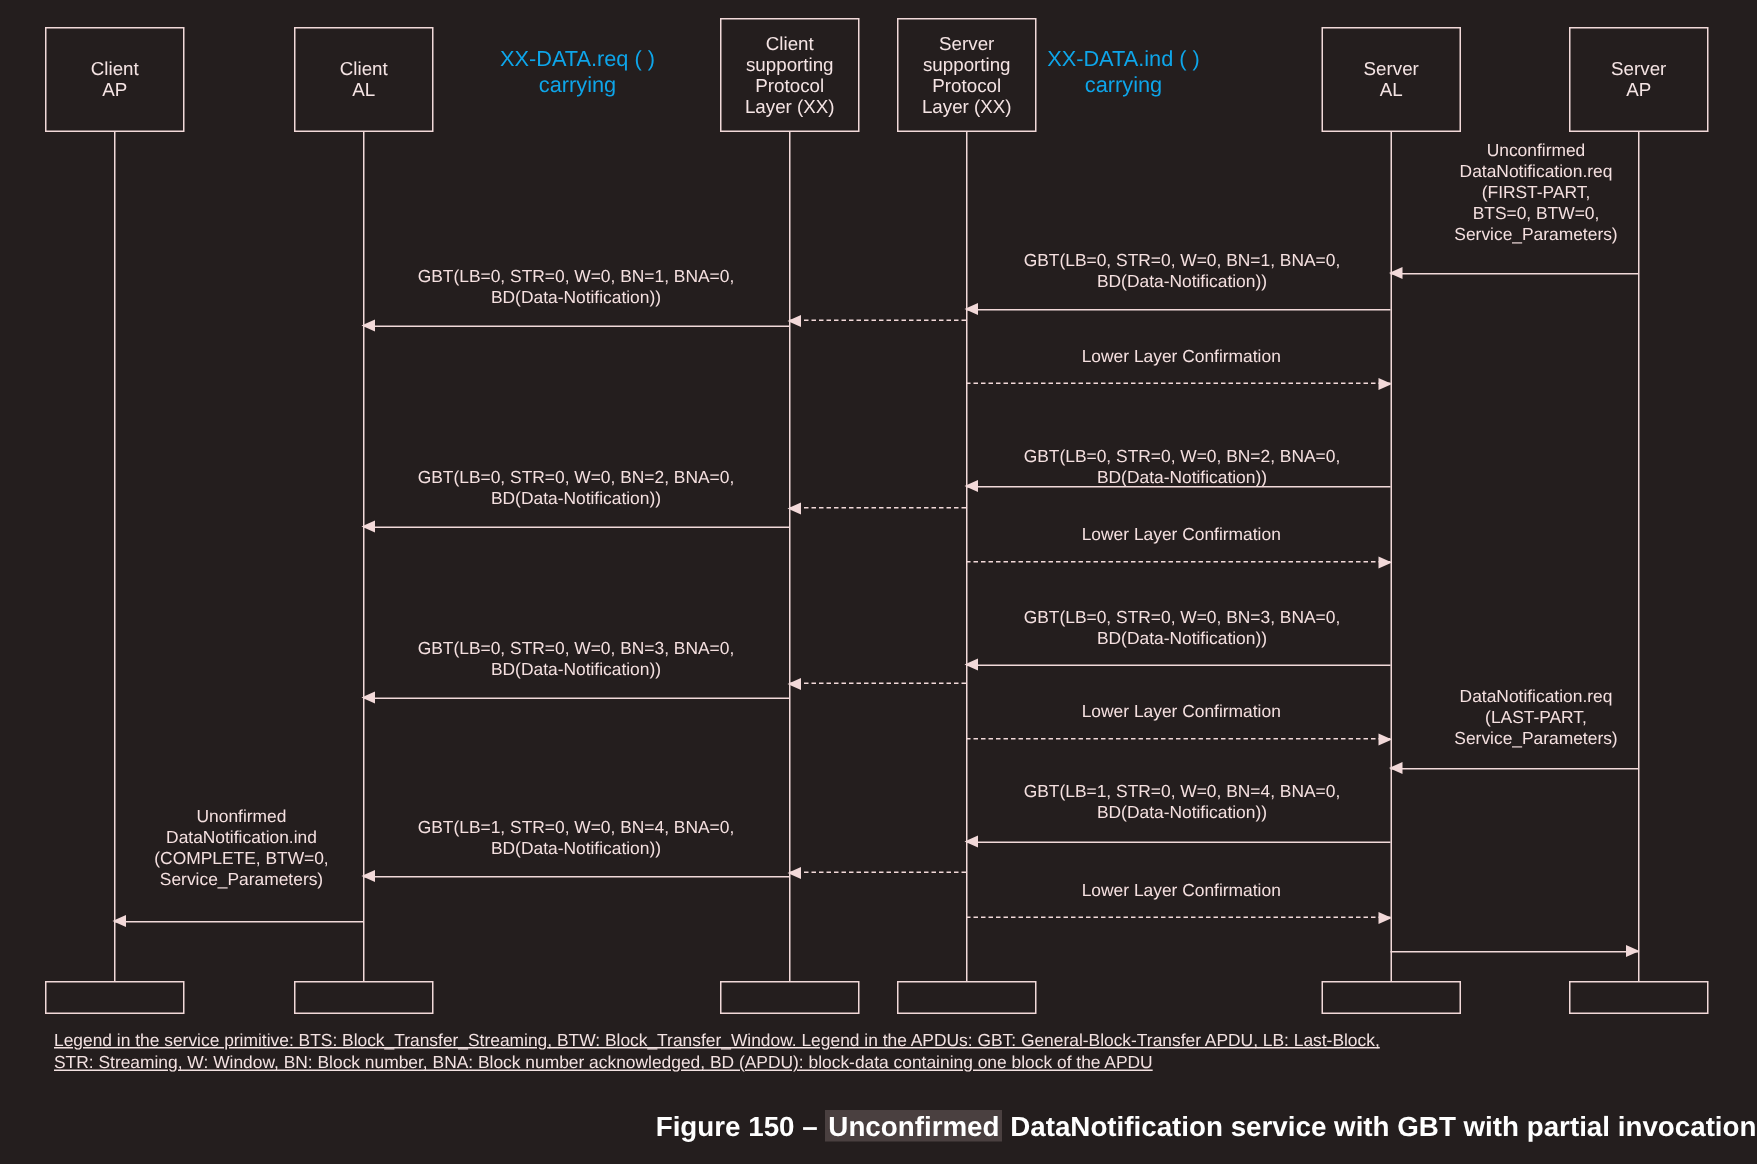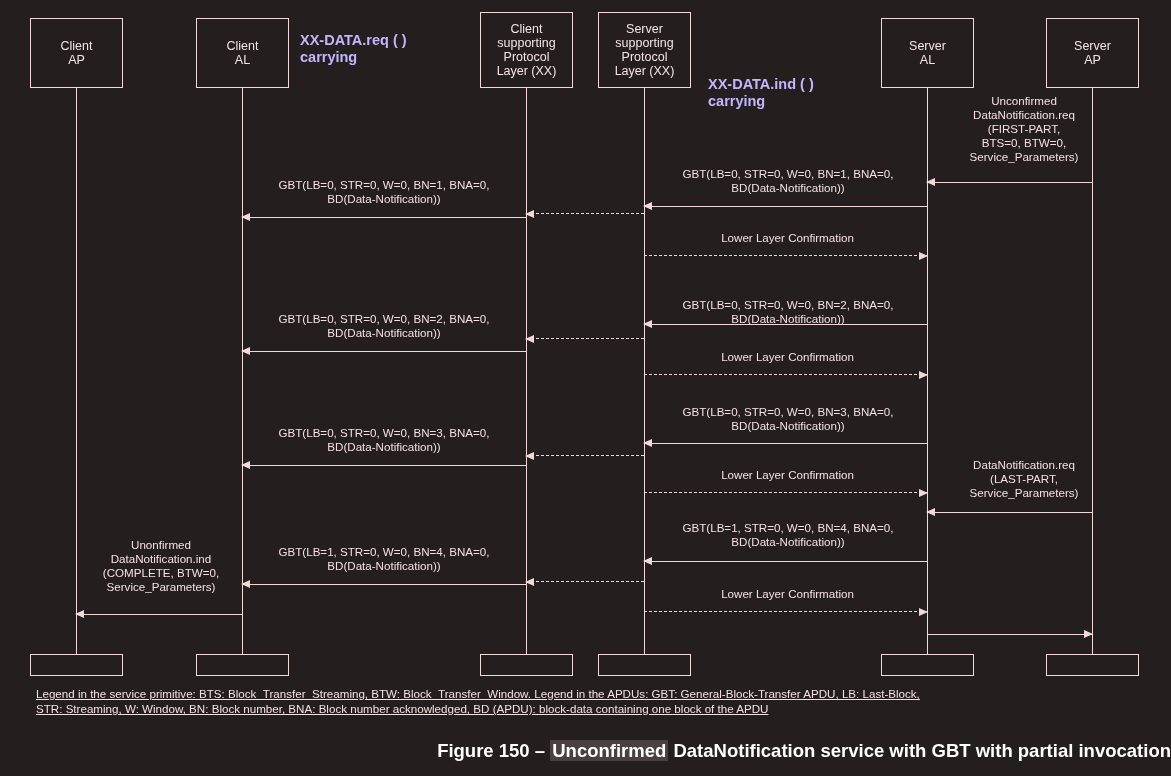--- a/index.html
+++ b/index.html
@@ -40,24 +40,25 @@
   }
   .foot-box {
     position: absolute;
     border: 1px solid #f2d9d9;
     background: #241e1e;
     box-sizing: border-box;
     height: 22px;
   }
   .hdr-text {
     position: absolute;
+    text-align: center;
     font-size: 14.5px;
     line-height: 17px;
-    font-weight: bold;
-    color: #c4b5fd;
+    font-weight: normal;
+    color: #0ea5e9;
     white-space: pre-line;
   }
   .msg-label {
     position: absolute;
     text-align: center;
     font-size: 11.6px;
     line-height: 14px;
     color: #f5e0e0;
     white-space: pre-line;
   }
@@ -143,21 +144,21 @@
     <div class="lane-box" style="left: 1046px; top: 18px; width: 93px; height: 70px;">Server
 AP</div>
     <div class="foot-box" style="left: 30px; top: 654px; width: 93px;"></div>
     <div class="foot-box" style="left: 196px; top: 654px; width: 93px;"></div>
     <div class="foot-box" style="left: 480px; top: 654px; width: 93px;"></div>
     <div class="foot-box" style="left: 598px; top: 654px; width: 93px;"></div>
     <div class="foot-box" style="left: 881px; top: 654px; width: 93px;"></div>
     <div class="foot-box" style="left: 1046px; top: 654px; width: 93px;"></div>
     <div class="hdr-text" style="left: 300px; top: 32px; width: 170px;">XX-DATA.req ( )
 carrying</div>
-    <div class="hdr-text" style="left: 708px; top: 32px; width: 170px; margin-top: 44px;">XX-DATA.ind ( )
+    <div class="hdr-text" style="left: 664px; top: 32px; width: 170px;">XX-DATA.ind ( )
 carrying</div>
     <div class="msg-label" style="left: 930px; top: 94px; width: 188px;">Unconfirmed
 DataNotification.req
 (FIRST-PART,
 BTS=0, BTW=0,
 Service_Parameters)</div>
     <div class="arrow" style="left: 927px; top: 182px; width: 165px;">
       <div class="head left"></div>
     </div>
     <div class="msg-label" style="left: 646px; top: 167px; width: 284px;">GBT(LB=0, STR=0, W=0, BN=1, BNA=0,

